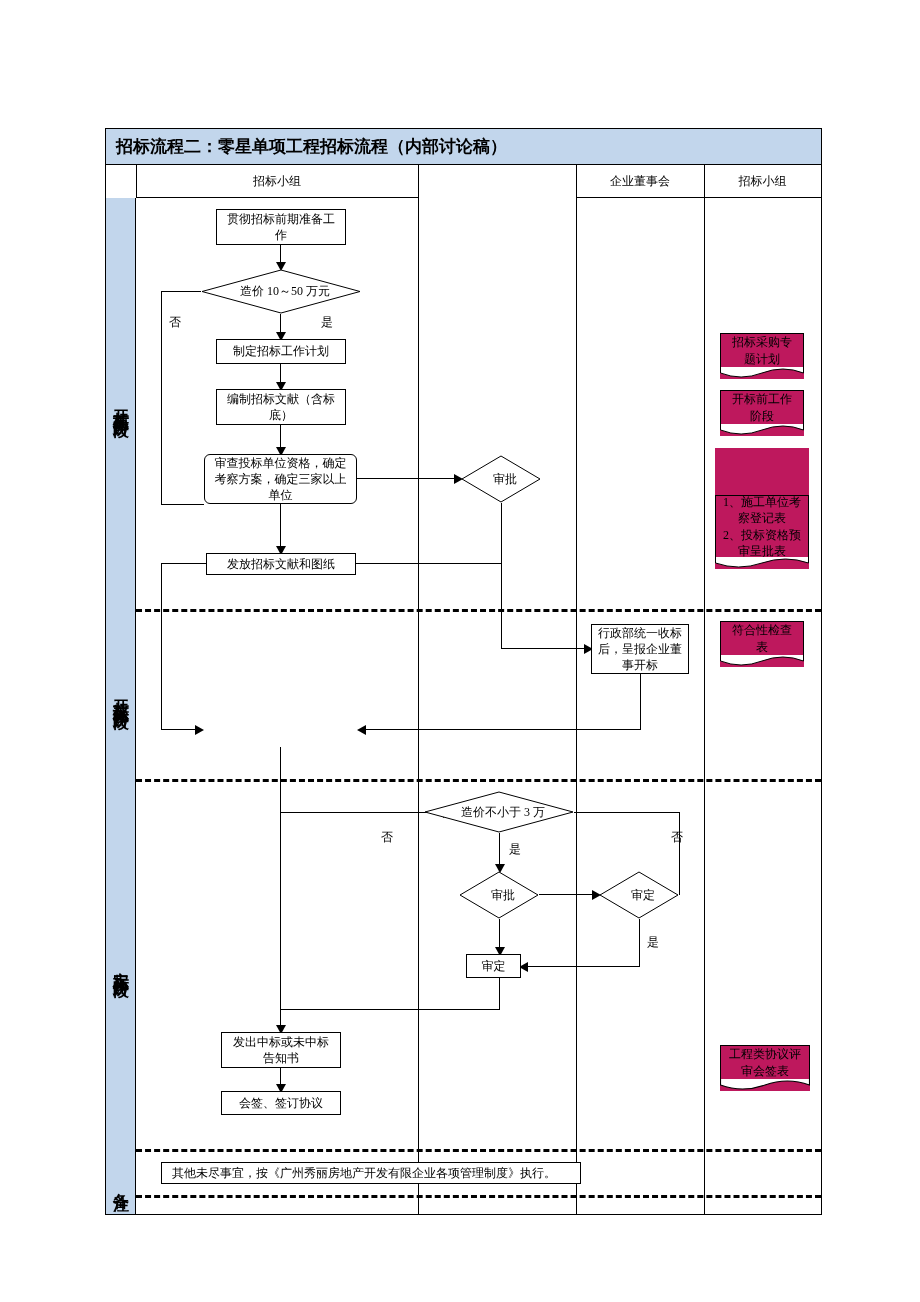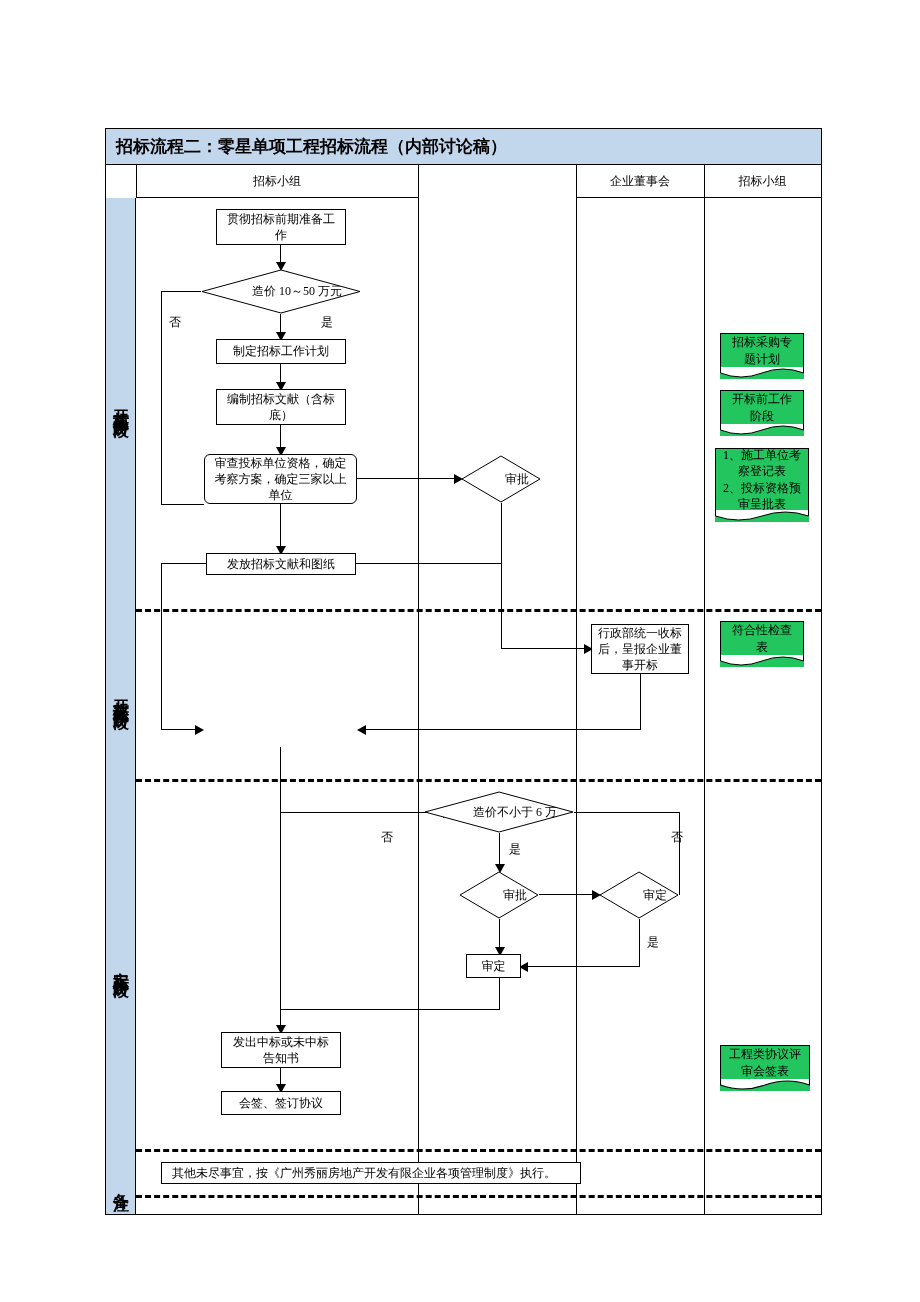--- a/index.html
+++ b/index.html
@@ -86,21 +86,21 @@
     align-items: center;
     justify-content: center;
     font-size: 12px;
     text-align: center;
     padding: 3px 6px;
     box-sizing: border-box;
     line-height: 1.35;
   }
   .doc-box {
     position: absolute;
-    background: #22c55e;
+    background: #be185d;
     font-size: 12px;
     text-align: center;
     line-height: 1.35;
     box-sizing: border-box;
   }
   .doc-box .doc-content {
     border: 1px solid #000;
     border-bottom: none;
     padding: 4px 6px;
     display: flex;
@@ -111,21 +111,21 @@
   .doc-box svg {
     display: block;
     width: 100%;
   }
   .diamond {
     position: absolute;
   }
   .diamond svg { display: block; }
   .diamond-text {
     position: absolute;
-    left: 16px; top: 0; width: 100%; height: 100%;
+    left: 4px; top: 0; width: 100%; height: 100%;
     display: flex; align-items: center; justify-content: center;
     font-size: 12px;
     text-align: center;
   }
   .arrow-line {
     position: absolute;
     background: #000;
   }
   .arrow-head {
     position: absolute;
@@ -255,21 +255,21 @@
     <div class="arrow-head arrow-right" style="left:89px; top:596px;"></div>
 
     <div class="arrow-line" style="left:174px; top:618px; width:1px; height:65px;"></div>
     <div class="arrow-line" style="left:174px; top:683px; width:165px; height:1px;"></div>
     <div class="arrow-head arrow-right" style="left:337px; top:679px;"></div>
 
     <div class="diamond" style="left:318px; top:662px; width:150px; height:42px;">
       <svg viewBox="0 0 150 42">
           <polygon points="75,1 149,21 75,41 1,21" fill="#fff" stroke="#000"></polygon>
         </svg>
-      <div class="diamond-text">造价不小于 6 万</div>
+      <div class="diamond-text">造价不小于 3 万</div>
     </div>
 
     <div class="small-label" style="left:275px; top:700px;">否</div>
 
     <div class="arrow-line" style="left:393px; top:704px; width:1px; height:33px;"></div>
     <div class="arrow-head arrow-down" style="left:389px; top:735px;"></div>
     <div class="small-label" style="left:403px; top:712px;">是</div>
 
     <div class="diamond" style="left:353px; top:742px; width:80px; height:48px;">
       <svg viewBox="0 0 80 48">
@@ -329,21 +329,21 @@
     <div class="doc-box" style="left:614px; top:261px; width:84px;">
       <div class="doc-content" style="height:34px;">
           <span>开标前工作阶段</span>
         </div>
       <svg viewBox="0 0 84 12" preserveAspectRatio="none" style="height:12px;">
           <path d="M0.5,0 L0.5,6 Q21,14 42,6 Q63,-2 83.5,6 L83.5,0" fill="#fff" stroke="#000"></path>
         </svg>
     </div>
 
     <div class="doc-box" style="left:609px; top:319px; width:94px;">
-      <div class="doc-content" style="height:62px;">
+      <div class="doc-content" style="height:62px;margin-top:47px;">
           <span style="white-space:pre-line;">1、施工单位考察登记表
 2、投标资格预审呈批表</span>
         </div>
       <svg viewBox="0 0 94 12" preserveAspectRatio="none" style="height:12px;">
           <path d="M0.5,0 L0.5,6 Q23.5,14 47,6 Q70.5,-2 93.5,6 L93.5,0" fill="#fff" stroke="#000"></path>
         </svg>
     </div>
 
     <div class="doc-box" style="left:614px; top:492px; width:84px;">
       <div class="doc-content" style="height:34px;">

